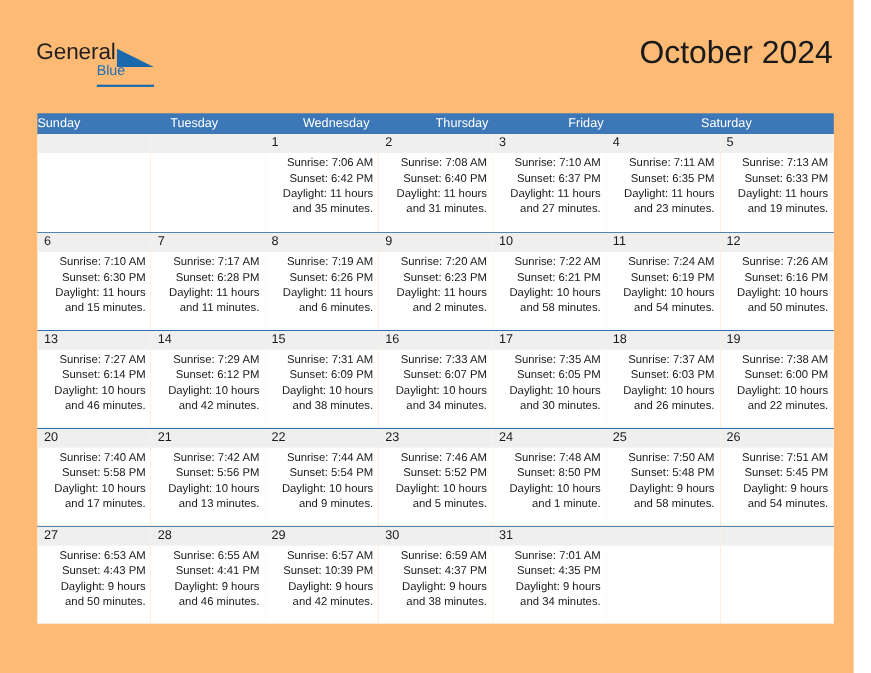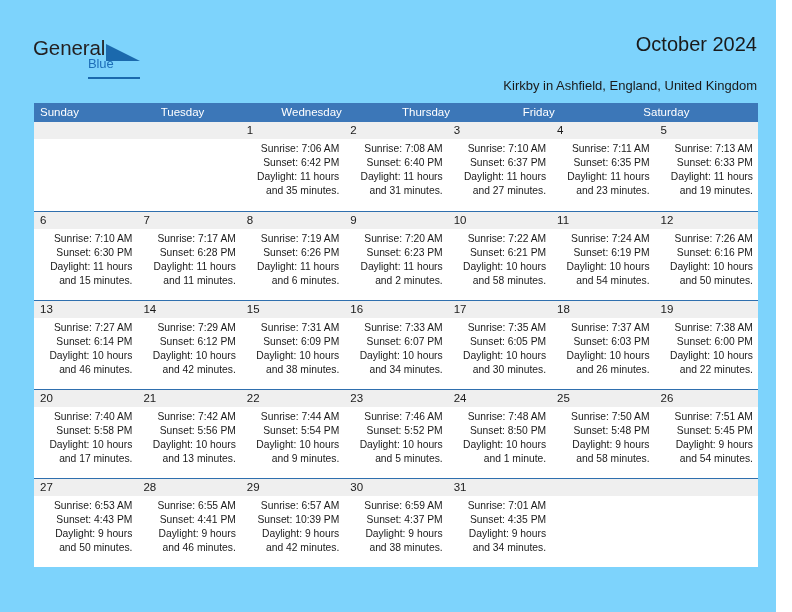--- a/index.html
+++ b/index.html
@@ -6,21 +6,21 @@
   html, body {
     margin: 0; padding: 0;
     width: 792px; height: 612px;
     background: #ffffff;
     font-family: "Liberation Sans", sans-serif;
     -webkit-font-smoothing: antialiased;
   }
   .page {
     position: relative;
     width: 776px; height: 612px;
-    background: #7dd3fc;
+    background: #fdba74;
     overflow: hidden;
   }
 
   
   .header {
     position: absolute;
     left: 0; top: 0;
     width: 792px; height: 96px;
   }
   .logo {
@@ -56,21 +56,21 @@
   .logo-underline {
     position: absolute;
     left: 55px; top: 39px;
     width: 52px; height: 1.5px;
     background: #1b69ad;
   }
 
   .title {
     position: absolute;
     right: 35px; top: 34px;
-    font-size: 20px;
+    font-size: 29px;
     color: #1a1a1a;
     line-height: 1;
     white-space: nowrap;
     text-align: right;
   }
   .subtitle {
     position: absolute;
     right: 35px; top: 79px;
     font-size: 13px;
     color: #1a1a1a;
@@ -89,21 +89,20 @@
     display: flex;
     width: 724px;
     height: 19px;
     background: #3c77b8;
   }
   .weekday {
     flex: 1 1 0;
     color: #ffffff;
     font-size: 11.5px;
     line-height: 19px;
-    padding-left: 6px;
     white-space: nowrap;
     overflow: hidden;
   }
 
   .week {
     width: 724px;
     display: flex;
     border-top: 1.4px solid #2f6fae;
     height: 89px;
   }
@@ -145,21 +144,20 @@
 <div class="page">
 
   <div class="header">
     <div class="logo">
       <span class="logo-general">General</span>
       <span class="logo-triangle"></span>
       <span class="logo-blue">Blue</span>
       <span class="logo-underline"></span>
     </div>
     <div class="title">October 2024</div>
-    <div class="subtitle">Kirkby in Ashfield, England, United Kingdom</div>
   </div>
 
   <div class="calendar">
     <div class="weekday-row">
       <div class="weekday">Sunday</div>
       <div class="weekday">Tuesday</div>
       <div class="weekday">Wednesday</div>
       <div class="weekday">Thursday</div>
       <div class="weekday">Friday</div>
       <div class="weekday">Saturday</div>

